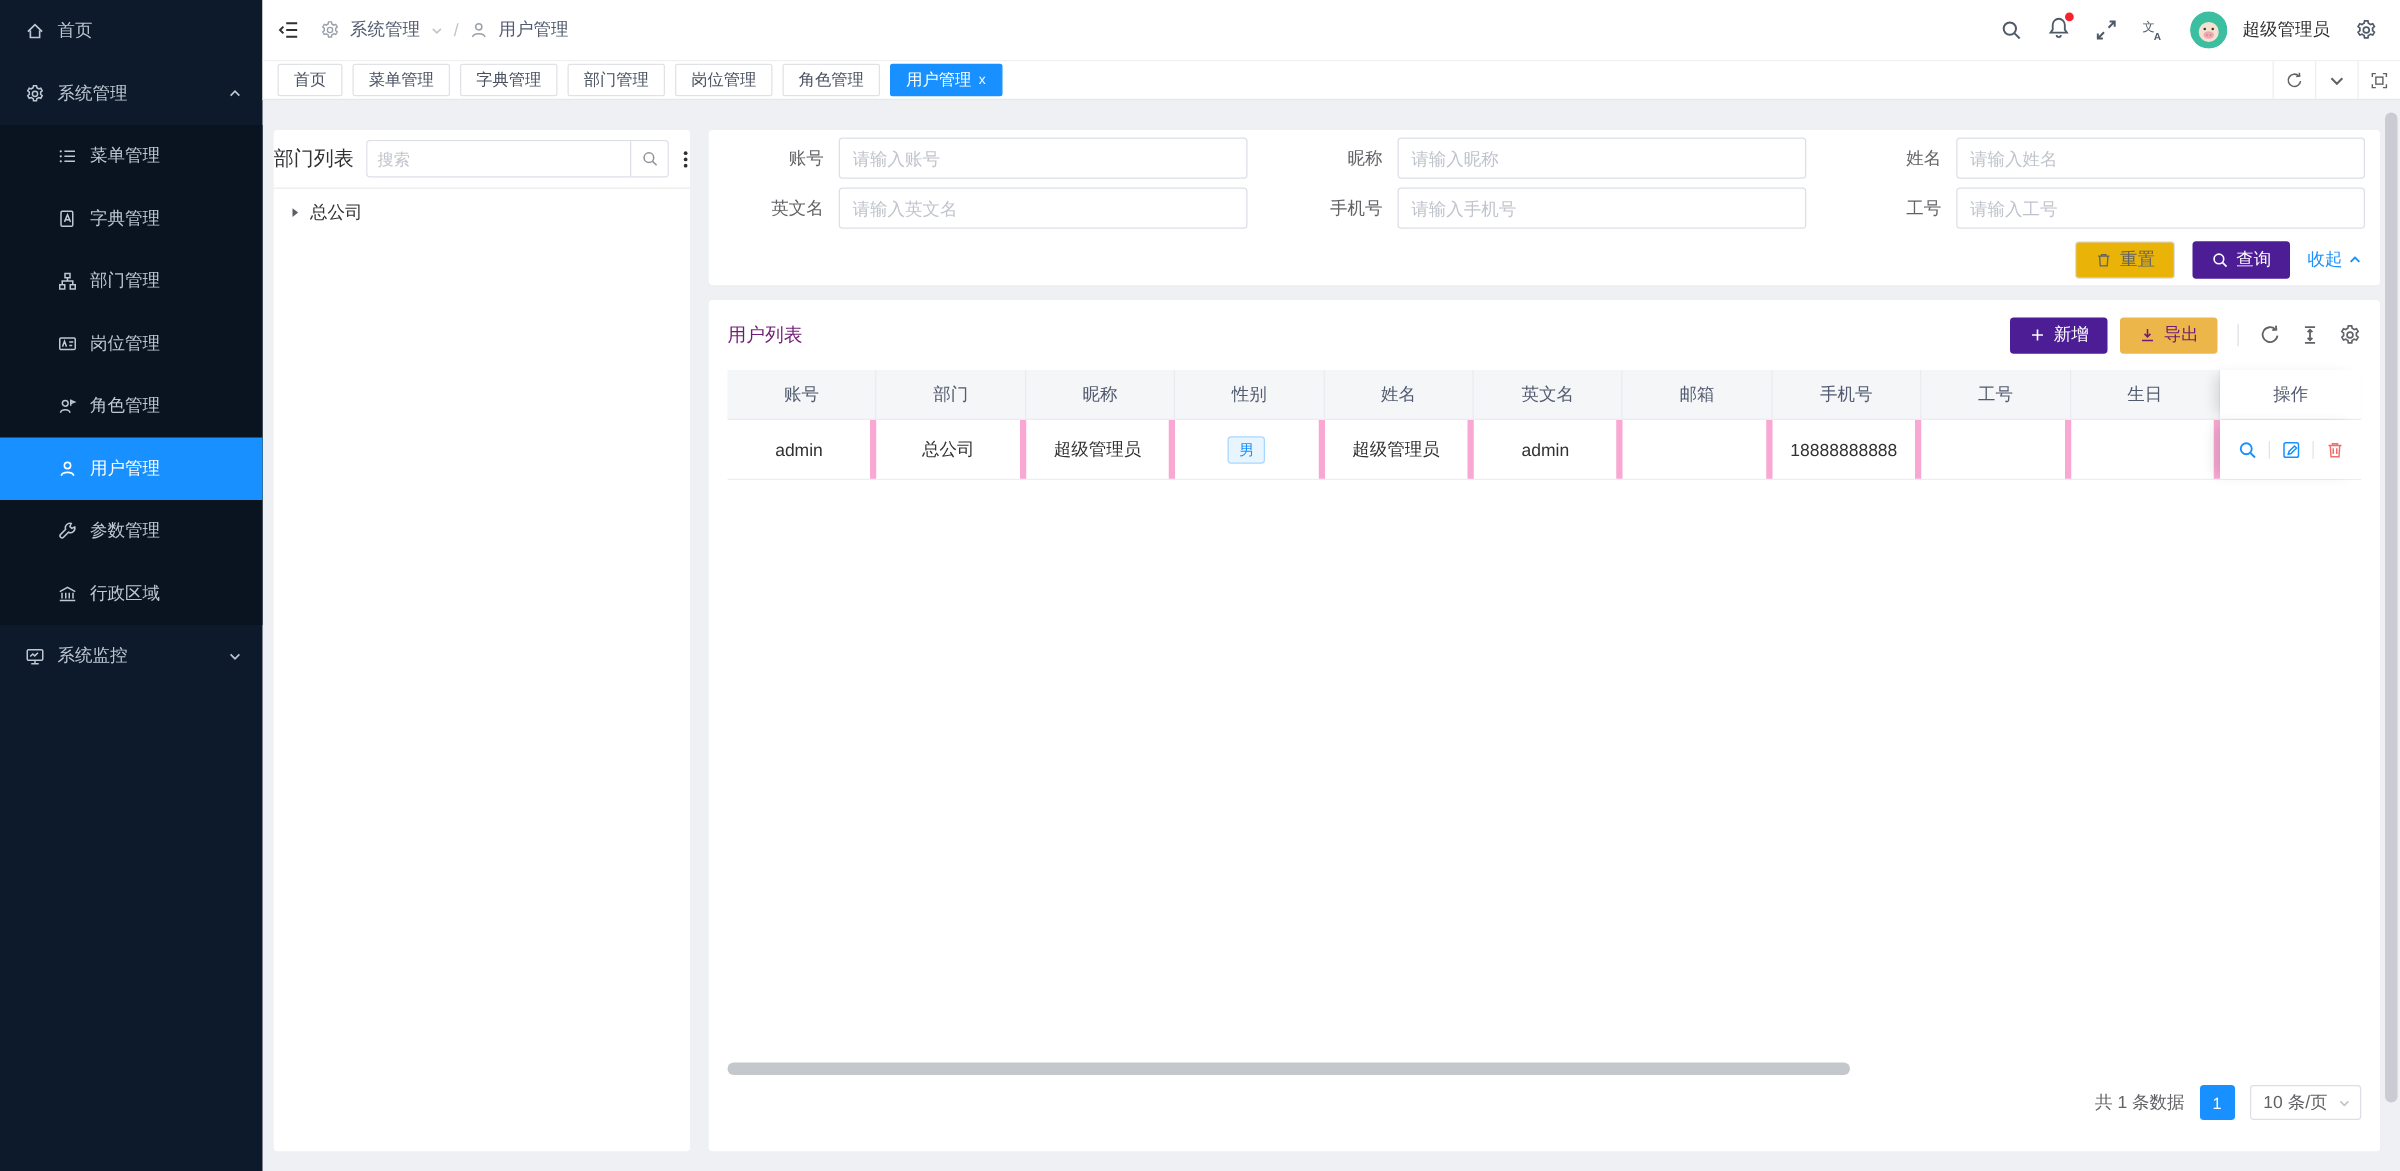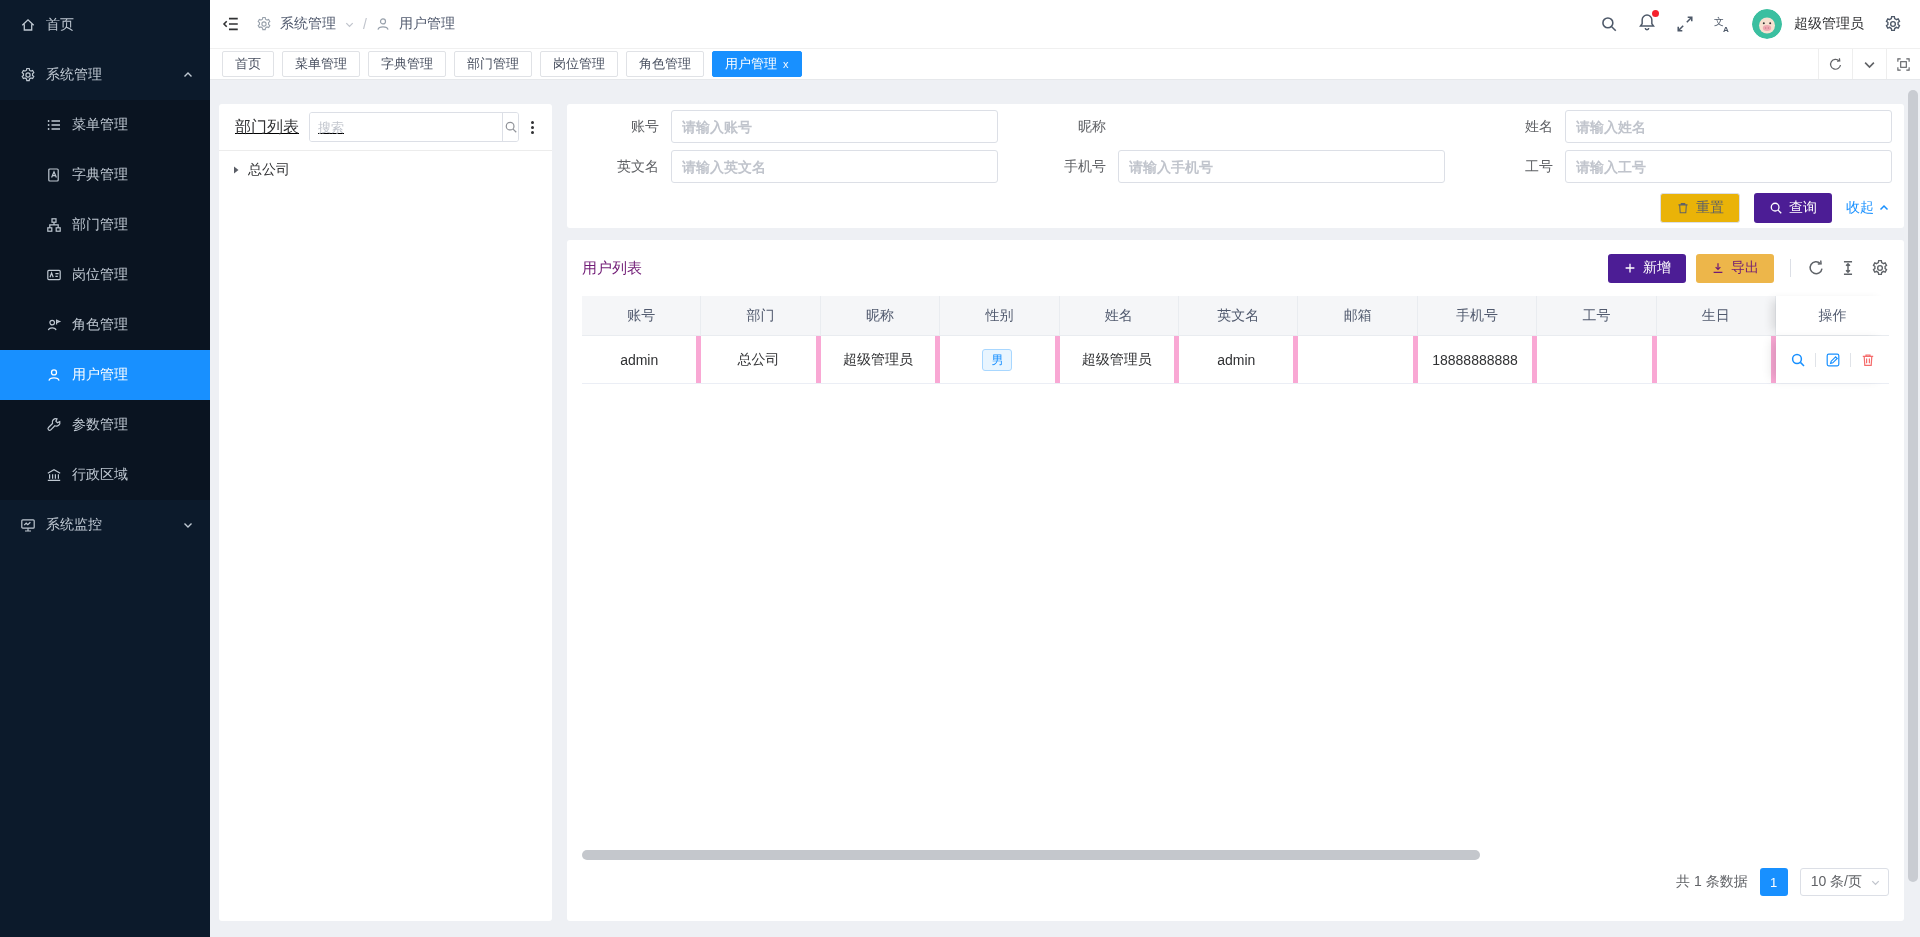--- a/index.html
+++ b/index.html
@@ -39,41 +39,41 @@
   .tab .close { font-size:11px; opacity:.95; }
   .tab-ctrls { margin-left:auto; display:flex; height:100%; }
   .tab-ctrl { width:34px; height:100%; display:flex; align-items:center; justify-content:center; border-left:1px solid #eeeeee; color:#606266; cursor:pointer; }
   .tab-ctrl svg { width:15px; height:15px; }
 
   
   .content { flex:1; display:flex; gap:15px; padding:24px 16px 16px 9px; min-height:0; }
   .card { background:#fff; border-radius:3px; }
 
   .dept-card { width:333px; flex:0 0 333px; display:flex; flex-direction:column; }
-  .dept-head { display:flex; align-items:center; padding:8px 16px; border-bottom:1px solid #ececec; gap:10px;text-decoration:underline; }
+  .dept-head { display:flex; align-items:center; padding:8px 0; border-bottom:1px solid #ececec; gap:10px; }
   .dept-title { font-size:16px; color:#303133; white-space:nowrap; }
   .dept-search { flex:1; display:flex; border:1px solid #dcdfe6; border-radius:3px; height:30px; overflow:hidden; }
   .dept-search input { flex:1; border:none; outline:none; padding:0 8px; font-size:13px; color:#303133; font-family:"Liberation Sans",sans-serif; }
   .dept-search input::placeholder { color:#c0c4cc; }
   .dept-search-btn { width:30px; border-left:1px solid #dcdfe6; display:flex; align-items:center; justify-content:center; color:#909399; background:#fff; cursor:pointer; }
   .dept-search-btn svg { width:14px; height:14px; }
   .kebab { display:flex; flex-direction:column; gap:2px; padding:4px 2px; cursor:pointer; }
   .kebab i { width:3px; height:3px; border-radius:50%; background:#303133; }
   .tree { padding:10px 12px; }
   .tree-item { display:flex; align-items:center; gap:7px; font-size:14px; color:#303133; cursor:pointer; }
   .tree-caret { width:10px; height:10px; color:#5a5e66; }
 
   .right-col { flex:1; display:flex; flex-direction:column; gap:12px; min-width:0; }
 
   
   .filter-card { height:124px; padding:6px 12px 8px 12px; display:flex; flex-direction:column; }
   .f-grid { display:grid; grid-template-columns:1fr 1fr 1fr; column-gap:28px; row-gap:7px; }
   .f-field { display:flex; align-items:center; }
   .f-label { width:80px; text-align:right; margin-right:12px; font-size:14px; color:#606266; flex:0 0 80px; }
-  .f-field input { flex:1; height:33px; border:1px solid #dcdfe6; border-radius:3px; padding:0 10px; font-size:14px; color:#303133; outline:none; min-width:0; font-family:"Liberation Sans",sans-serif;font-weight:bold; }
+  .f-field input { flex:1; height:33px; border:1px solid #dcdfe6; border-radius:3px; padding:0 10px; font-size:14px; color:#303133; outline:none; min-width:0; font-family:"Liberation Sans",sans-serif; }
   .f-field input::placeholder { color:#c0c4cc; }
   .f-actions { margin-top:10px; display:flex; justify-content:flex-end; align-items:center; gap:14px; padding-right:2px; }
   .btn { height:30px; display:inline-flex; align-items:center; gap:6px; border-radius:3px; font-size:14px; padding:0 15px; cursor:pointer; border:none; font-family:"Liberation Sans",sans-serif; }
   .btn svg { width:14px; height:14px; }
   .btn-plain { background:#eab308; border:1px solid #dcdfe6; color:#606266; }
   .btn-primary { background:#4c1d95; color:#fff; }
   .btn-warning { background:#edb64a; color:#701a75; }
   .link-collapse { display:inline-flex; align-items:center; gap:4px; color:#1890ff; font-size:14px; cursor:pointer; }
   .link-collapse svg { width:12px; height:12px; }
 
@@ -354,20 +354,21 @@
       <div class="right-col">
 
         <section class="card filter-card">
           <div class="f-grid">
             <div class="f-field">
               <label class="f-label">账号</label>
               <input type="text" placeholder="请输入账号" style="">
             </div>
             <div class="f-field">
               <label class="f-label">昵称</label>
+              <input type="text" placeholder="请输入昵称" style="">
             </div>
             <div class="f-field">
               <label class="f-label">姓名</label>
               <input type="text" placeholder="请输入姓名" style="">
             </div>
             <div class="f-field">
               <label class="f-label">英文名</label>
               <input type="text" placeholder="请输入英文名" style="">
             </div>
             <div class="f-field">

